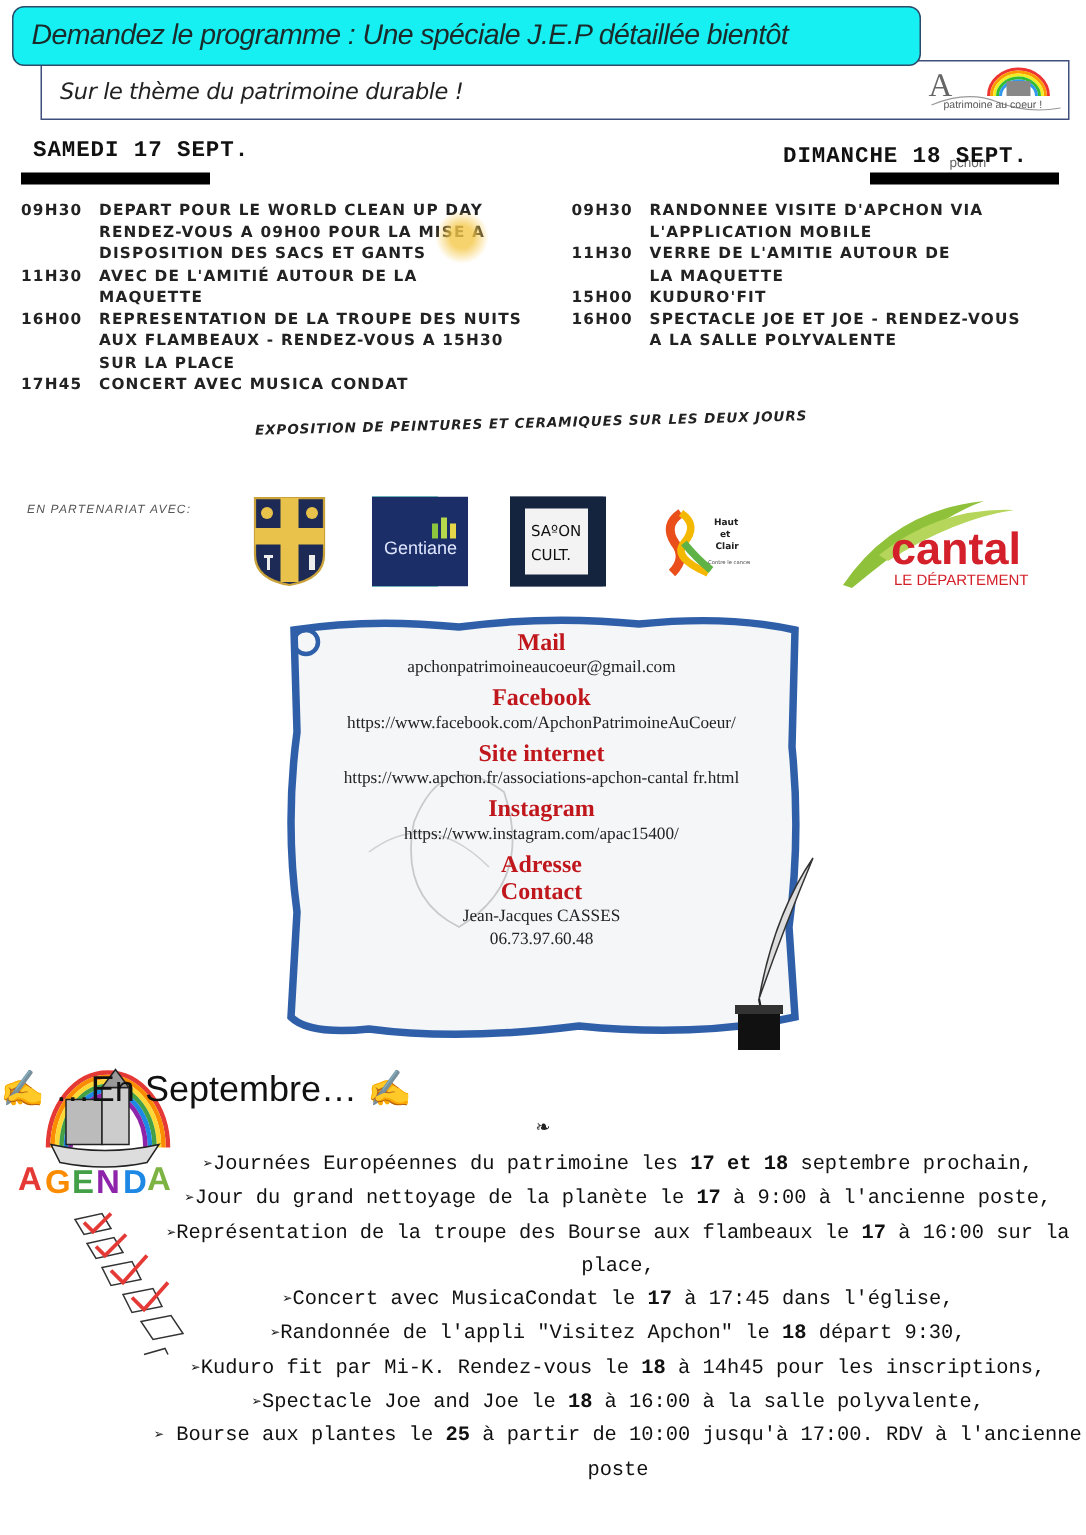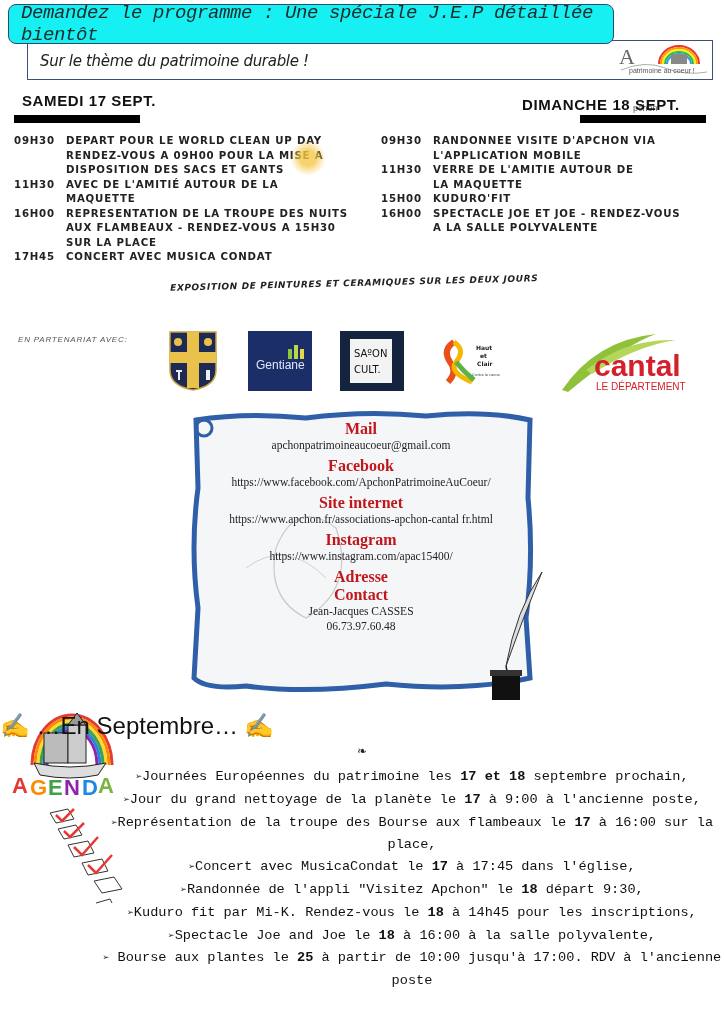--- a/index.html
+++ b/index.html
@@ -15,33 +15,33 @@
     position: absolute; left: 40px; top: 52px;
     font-family: "DejaVu Sans", sans-serif; font-size: 15px; font-weight: normal;
     color: #222; letter-spacing: -0.3px; font-style: italic;
   }
   .banner {
     position: absolute; left: 8px; top: 4px; width: 606px; height: 40px;
     background: #16f0f2; border: 1.5px solid #2a4c6a; border-radius: 8px;
     display: flex; align-items: center; padding-left: 12px;
   }
   .banner span {
-    font-family: Liberation Mono, monospace; font-size: 19px; color: #1b2a2a;
+    font-family: Liberation Sans, sans-serif; font-size: 19px; color: #1b2a2a;
     letter-spacing: -0.4px; font-style: italic;
   }
   .logo-apchon {
     position: absolute; left: 615px; top: 42px; width: 94px; height: 36px;
   }
   .logo-apchon .a-letter { position: absolute; left: 4px; top: 2px; font-size: 22px; color: #666; font-family: "Liberation Serif", serif; }
   .logo-apchon .a-name { position: absolute; left: 18px; top: 16px; font-size: 9px; color: #666; margin-top: 45px; }
   .logo-apchon .a-tag { position: absolute; left: 14px; top: 25px; font-size: 7px; color: #555; }
 
   
   .day-title {
-    position: absolute; font-family: Liberation Sans, sans-serif; font-weight: bold;
+    position: absolute; font-family: Liberation Mono, monospace; font-weight: bold;
     font-size: 15px; letter-spacing: 0.6px; color: #111;
   }
   .day-bar { position: absolute; height: 8px; background: #000; }
   .program { position: absolute; font-family: "DejaVu Sans", sans-serif; font-weight: bold;
     font-size: 10.2px; letter-spacing: 0.8px; color: #222; line-height: 14.5px; }
   .prog-item { display: flex; }
   .prog-time { width: 52px; flex-shrink: 0; }
   .prog-text { white-space: pre-line; }
 
   .expo {

